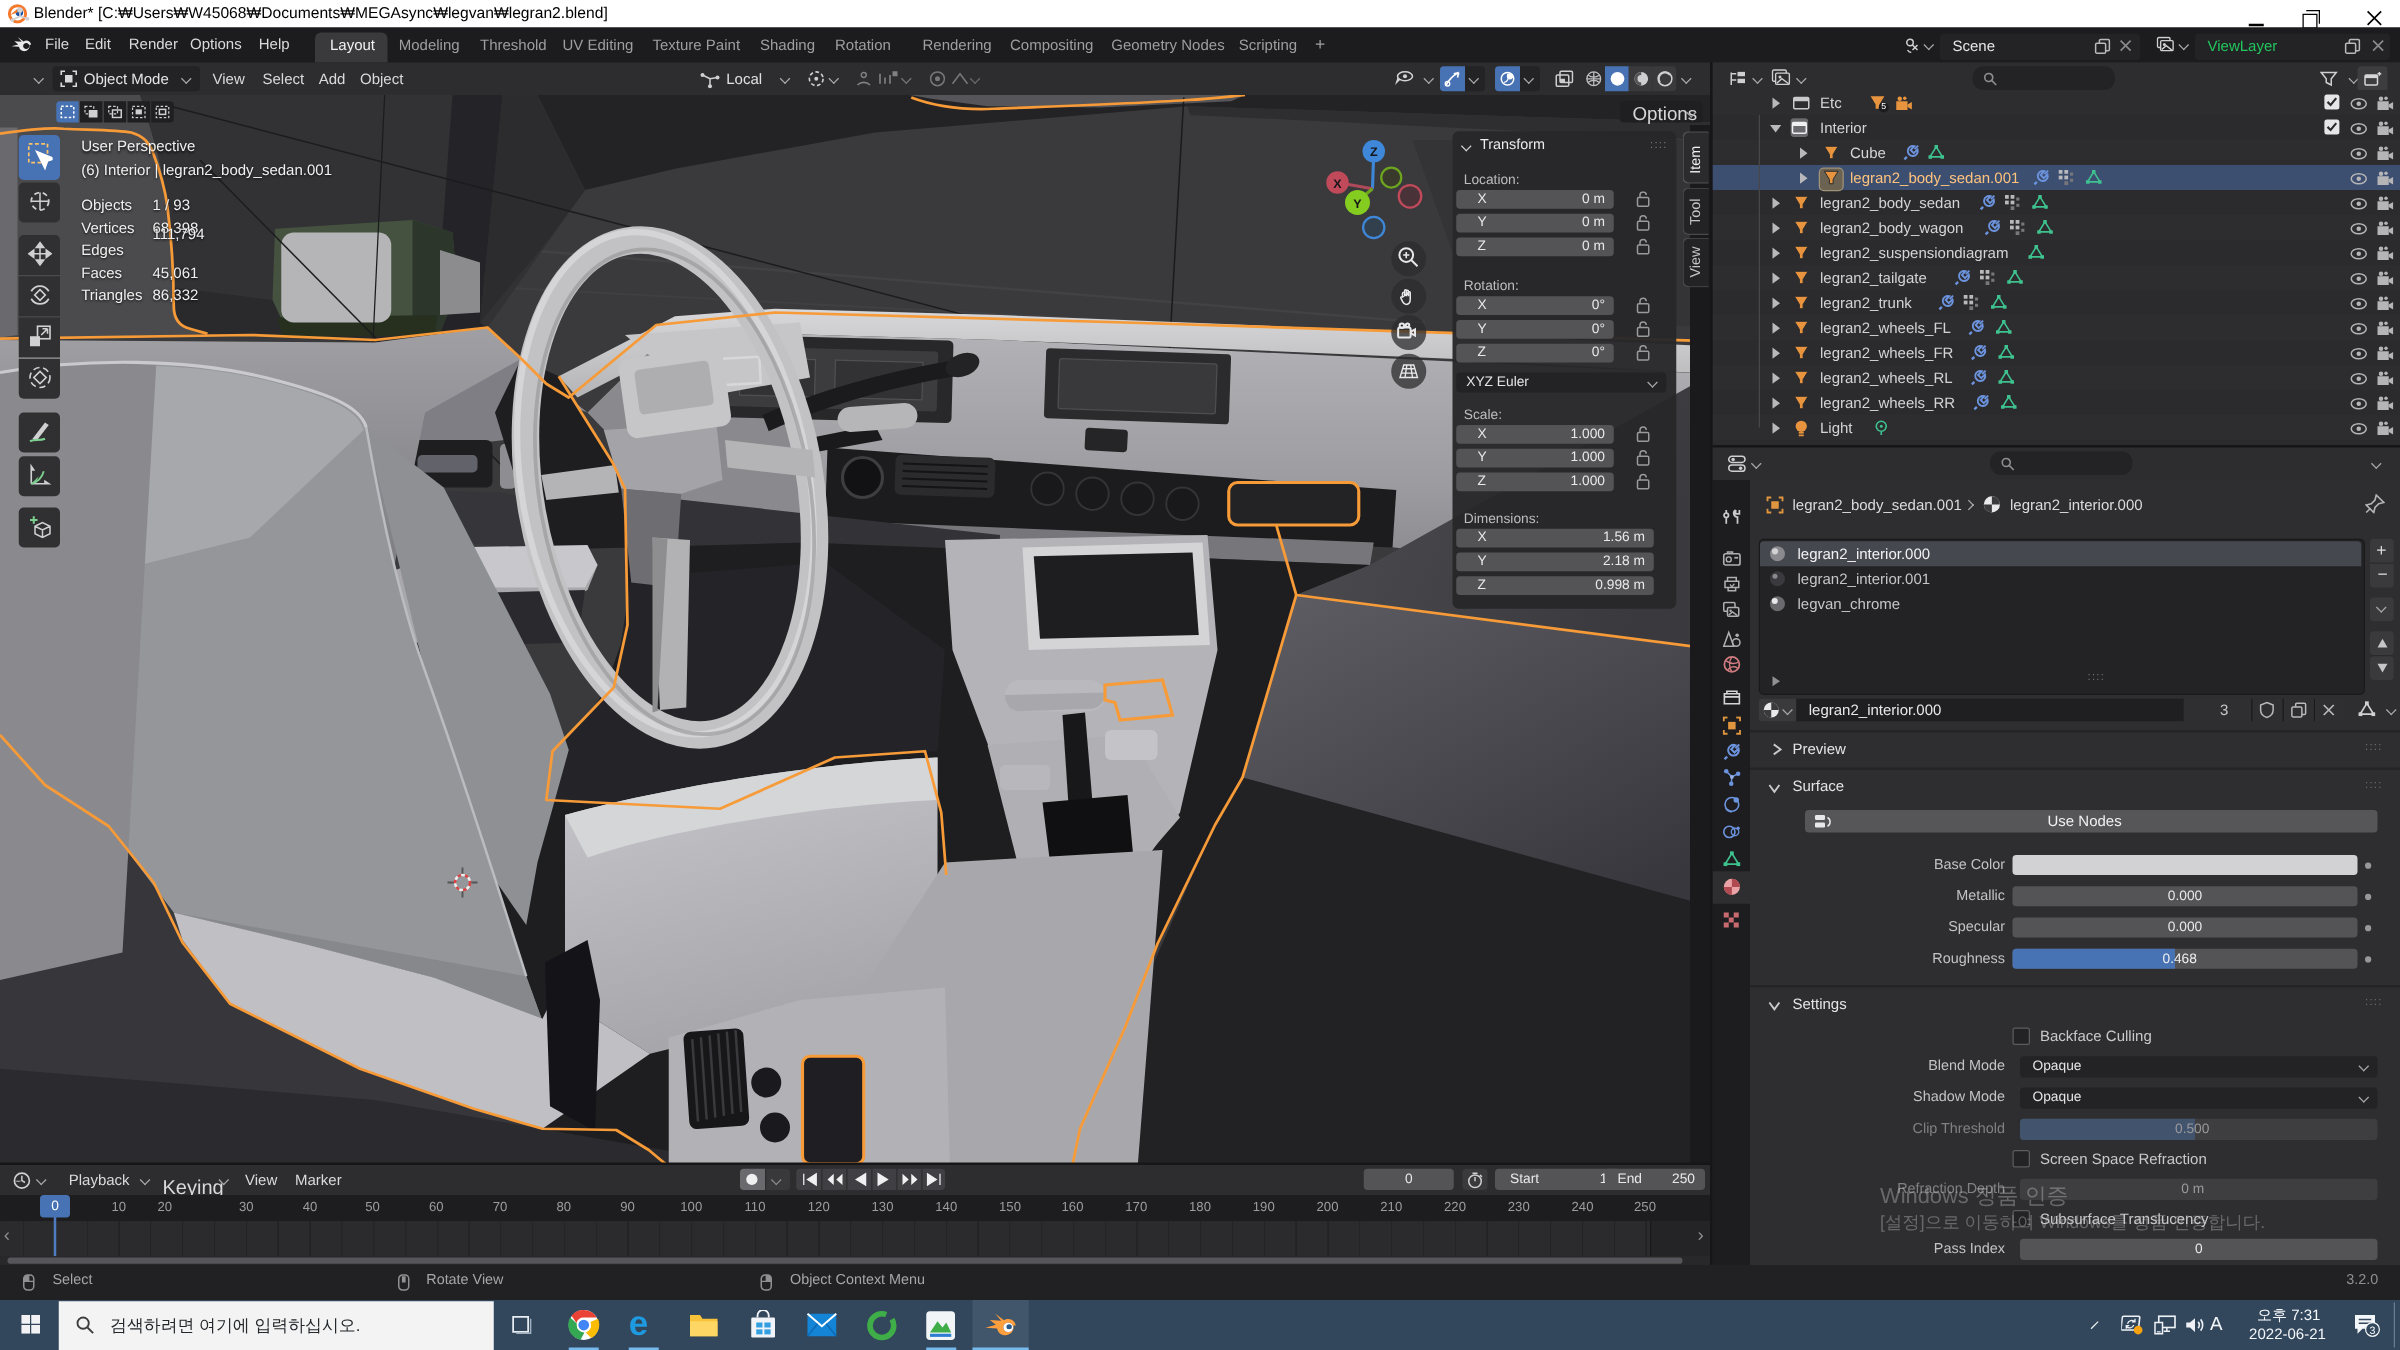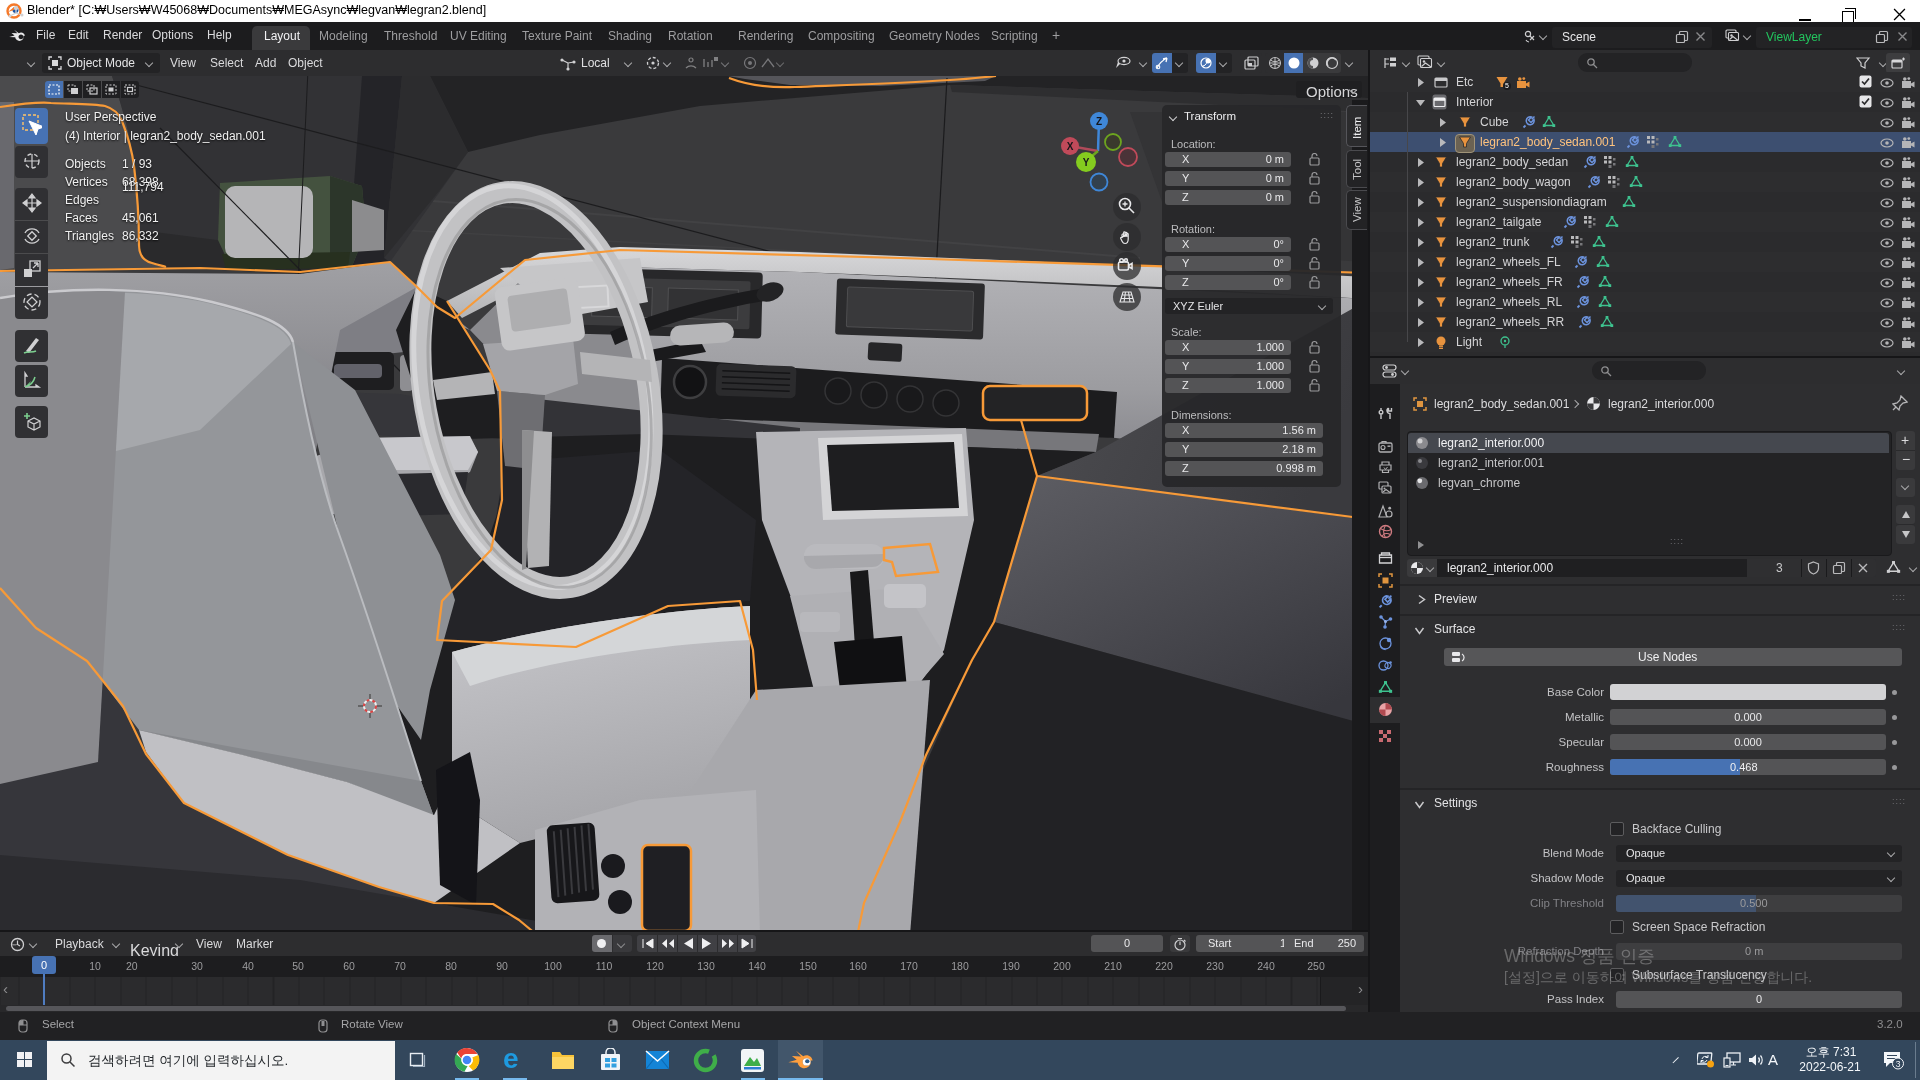--- a/index.html
+++ b/index.html
@@ -567,21 +567,21 @@
     </svg>
   <div class="a" style="left:15px;top:406px;width:33px;height:32px;background:#303033;border-radius:4px"></div>
   <svg class="a" style="left:22px;top:411px" width="20" height="20" viewBox="0 0 20 20">
       <path d="M2 2 h6 M5 -1 v6" stroke="#7ccf8f" stroke-width="1.6" transform="translate(0 3)"></path>
       <path d="M6 10 L12 7 L18 10 L18 16 L12 19 L6 16 Z M6 10 L12 13 L18 10 M12 13 V19" fill="none" stroke="#d0d0d2" stroke-width="1.2"></path>
     </svg>
 </div>
 
 <div id="stats" style="position:absolute;left:65px;top:110px;color:#f0f0f0;font-size:12px;text-shadow:0 1px 2px rgba(0,0,0,0.8)">
   <div class="t" style="left:0;top:0">User Perspective</div>
-  <div class="t" style="left:0;top:19px">(4) Interior | legran2_body_sedan.001</div>
+  <div class="t" style="left:0;top:19px">(6) Interior | legran2_body_sedan.001</div>
   <div class="t" style="left:0;top:47px">Objects</div>
     <div class="t" style="left:57px;top:47px">1 / 93</div>
   <div class="t" style="left:0;top:65px">Vertices</div>
     <div class="t" style="left:57px;top:65px">68,398</div>
   <div class="t" style="left:0;top:83px">Edges</div>
     <div class="t" style="left:57px;top:70px">111,794</div>
   <div class="t" style="left:0;top:101px">Faces</div>
     <div class="t" style="left:57px;top:101px">45,061</div>
   <div class="t" style="left:0;top:119px">Triangles</div>
     <div class="t" style="left:57px;top:119px">86,332</div>

